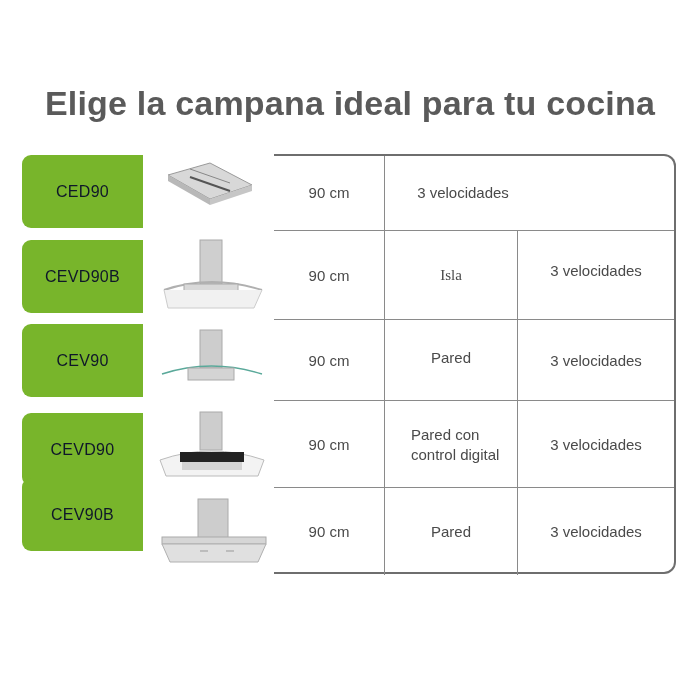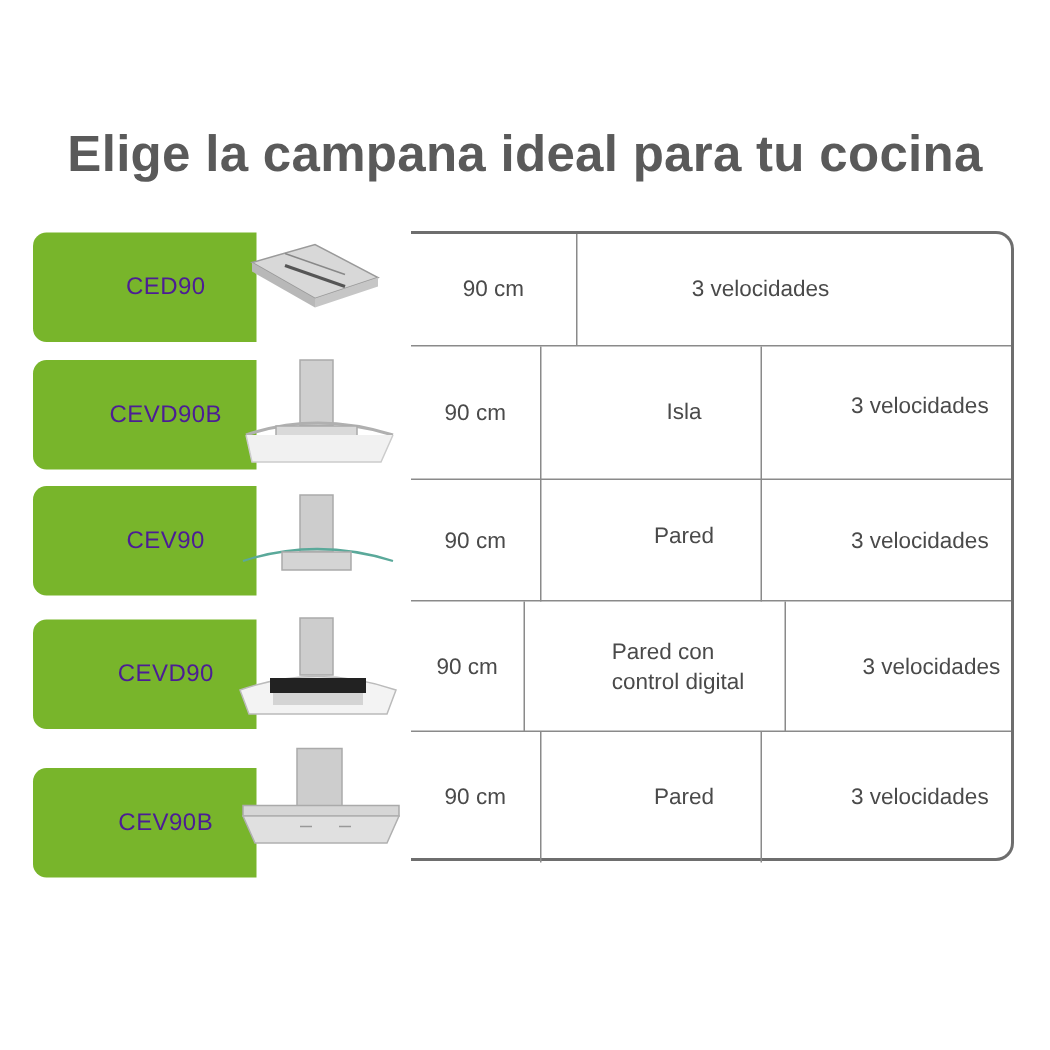--- a/index.html
+++ b/index.html
@@ -1,47 +1,47 @@
 <!DOCTYPE html>
 <html><head>
   <meta charset="utf-8">
   <style>
     html, body { margin:0; padding:0; background:#ffffff; }
     body { width:700px; height:700px; position:relative; overflow:hidden;
       font-family:"Liberation Sans", "DejaVu Sans", sans-serif; color:#4a4a4a; }
     .title { position:absolute; left:0; top:84px; width:700px; text-align:center;
       font-size:34px; font-weight:bold; color:#5a5a5a; letter-spacing:0.2px; }
     .label { position:absolute; left:22px; width:121px; height:73px;
-      background:#78b52b; color:#4c1d95; border-radius:9px 0 0 9px;
+      background:#78b52b; color:#0f172a; border-radius:9px 0 0 9px;
       display:flex; align-items:center; justify-content:center;
-      font-size:16px; letter-spacing:0.3px;padding-left:28px; }
+      font-size:16px; letter-spacing:0.3px; }
     .thumb { position:absolute; left:150px; width:120px; height:75px; }
     .thumb svg { width:120px; height:75px; display:block; }
     .table { position:absolute; left:274px; top:154px; width:402px; height:420px;
       border-top:2px solid #6e6e6e; border-bottom:2px solid #6e6e6e;
       border-right:2px solid #6e6e6e; border-radius:0 12px 12px 0; box-sizing:border-box; }
-    .row { position:absolute; left:0; width:400px; display:flex;gap:44px; }
+    .row { position:absolute; left:0; width:400px; display:flex; }
     .row.sep { border-top:1px solid #8a8a8a; }
     .cell { display:flex; align-items:center; justify-content:center; text-align:center;
       font-size:15px; color:#4a4a4a; line-height:20px; box-sizing:border-box; }
     .c1 { width:111px; border-right:1px solid #8a8a8a; }
     .c2 { width:133px; border-right:1px solid #8a8a8a; }
     .c3 { width:156px; }
     .c2.left { justify-content:flex-start; text-align:left; padding-left:14px; }
   </style>
 </head>
 <body>
 
 <div class="title">Elige la campana ideal para tu cocina</div>
 
 <div class="label" style="top:155px;">CED90</div>
 <div class="label" style="top:240px;">CEVD90B</div>
 <div class="label" style="top:324px;">CEV90</div>
 <div class="label" style="top:413px;">CEVD90</div>
-<div class="label" style="top:512px;">CEV90B</div>
+<div class="label" style="top:478px;">CEV90B</div>
 
 <div class="thumb" style="top:155px;">
   <svg viewBox="0 0 120 75">
     <polygon points="18,20 60,8 102,30 60,44" fill="#d8d8d8" stroke="#9a9a9a" stroke-width="1"></polygon>
     <polygon points="18,20 60,44 60,50 18,26" fill="#b8b8b8"></polygon>
     <polygon points="60,44 102,30 102,36 60,50" fill="#c6c6c6"></polygon>
     <line x1="40" y1="22" x2="80" y2="36" stroke="#555" stroke-width="2"></line>
     <line x1="40" y1="14" x2="80" y2="28" stroke="#888" stroke-width="1"></line>
   </svg>
 </div>
@@ -78,32 +78,32 @@
   </svg>
 </div>
 
 <div class="table">
   <div class="row" style="top:0; height:74px;">
     <div class="cell c1">90 cm</div>
     <div class="cell c3">3 velocidades</div>
   </div>
   <div class="row sep" style="top:74px; height:89px;">
     <div class="cell c1">90 cm</div>
-    <div class="cell c2" style="align-items:flex-start; padding-top:34px;">Isla</div>
+    <div class="cell c2" style="align-items:flex-start; padding-top:34px;font-family:Liberation Serif, serif;">Isla</div>
     <div class="cell c3" style="padding-bottom:10px;">3 velocidades</div>
   </div>
   <div class="row sep" style="top:163px; height:81px;">
     <div class="cell c1">90 cm</div>
     <div class="cell c2" style="align-items:flex-start; padding-top:28px;">Pared</div>
     <div class="cell c3">3 velocidades</div>
   </div>
   <div class="row sep" style="top:244px; height:87px;">
     <div class="cell c1">90 cm</div>
     <div class="cell c2 left">
-        <span style="width:115px;">Pared con control digital</span>
+        <span style="width:115px;margin-left:12px;">Pared con control digital</span>
       </div>
     <div class="cell c3">3 velocidades</div>
   </div>
   <div class="row sep" style="top:331px; height:87px;">
     <div class="cell c1">90 cm</div>
     <div class="cell c2">Pared</div>
     <div class="cell c3">3 velocidades</div>
   </div>
 </div>
 

